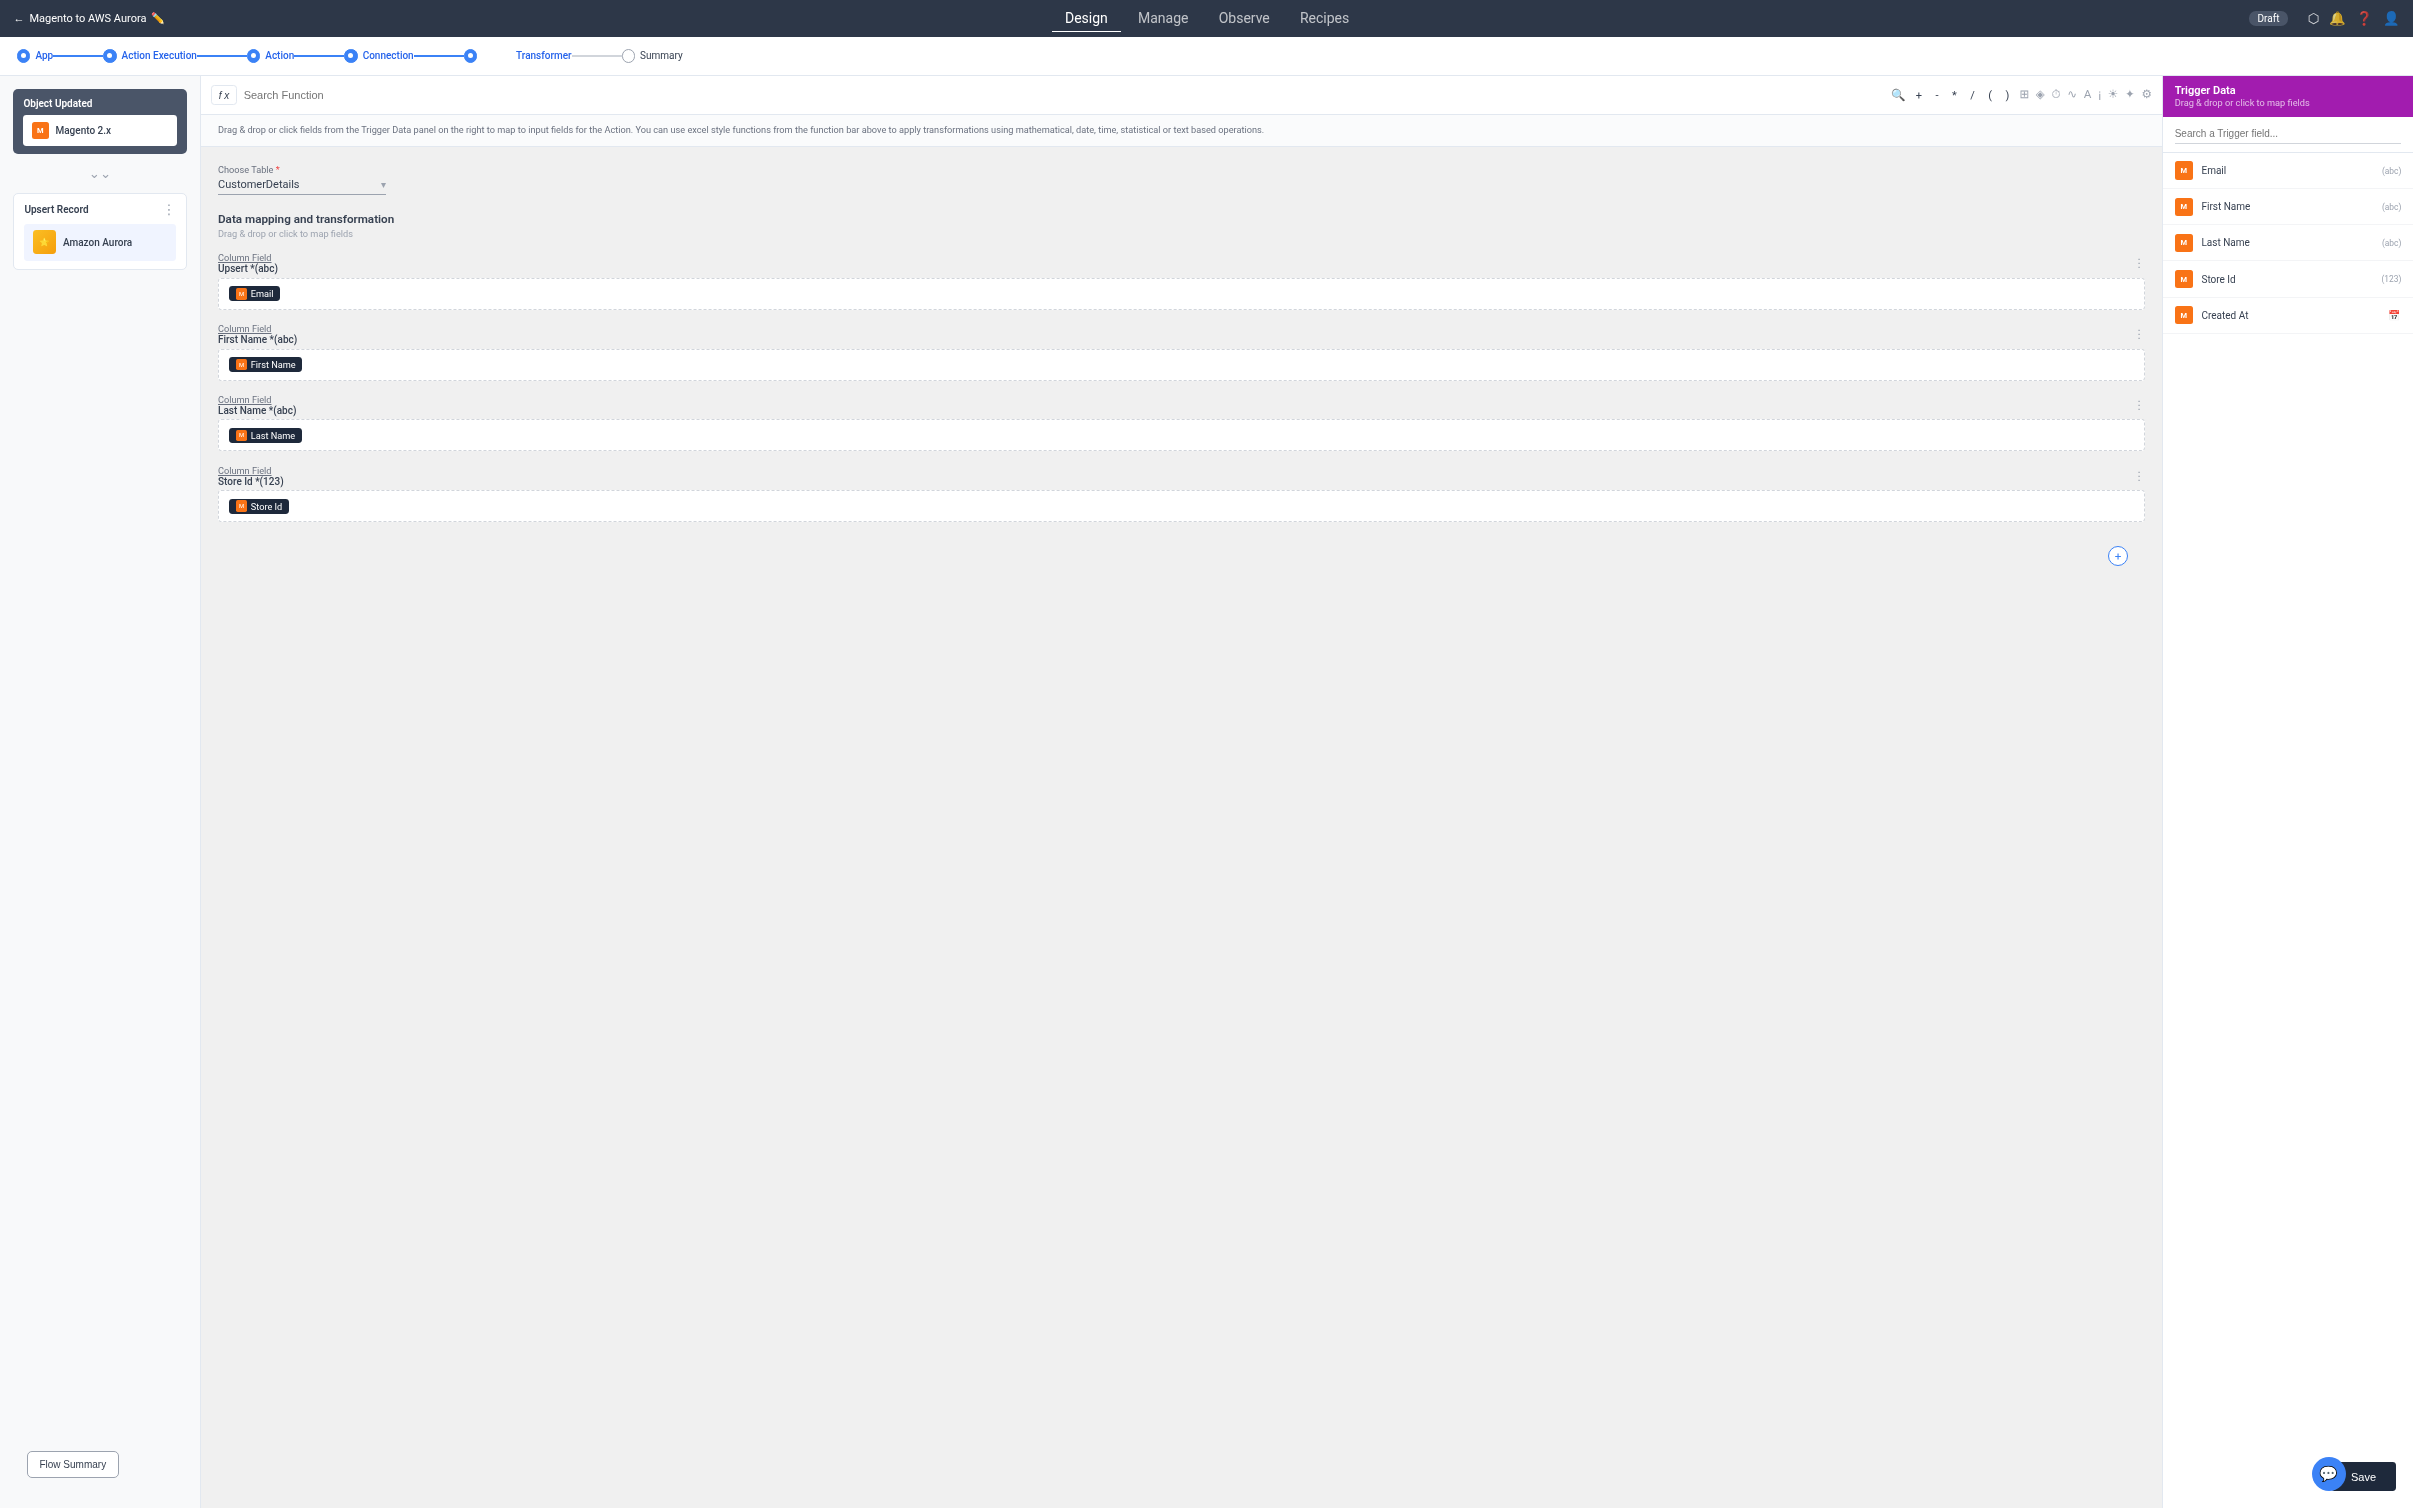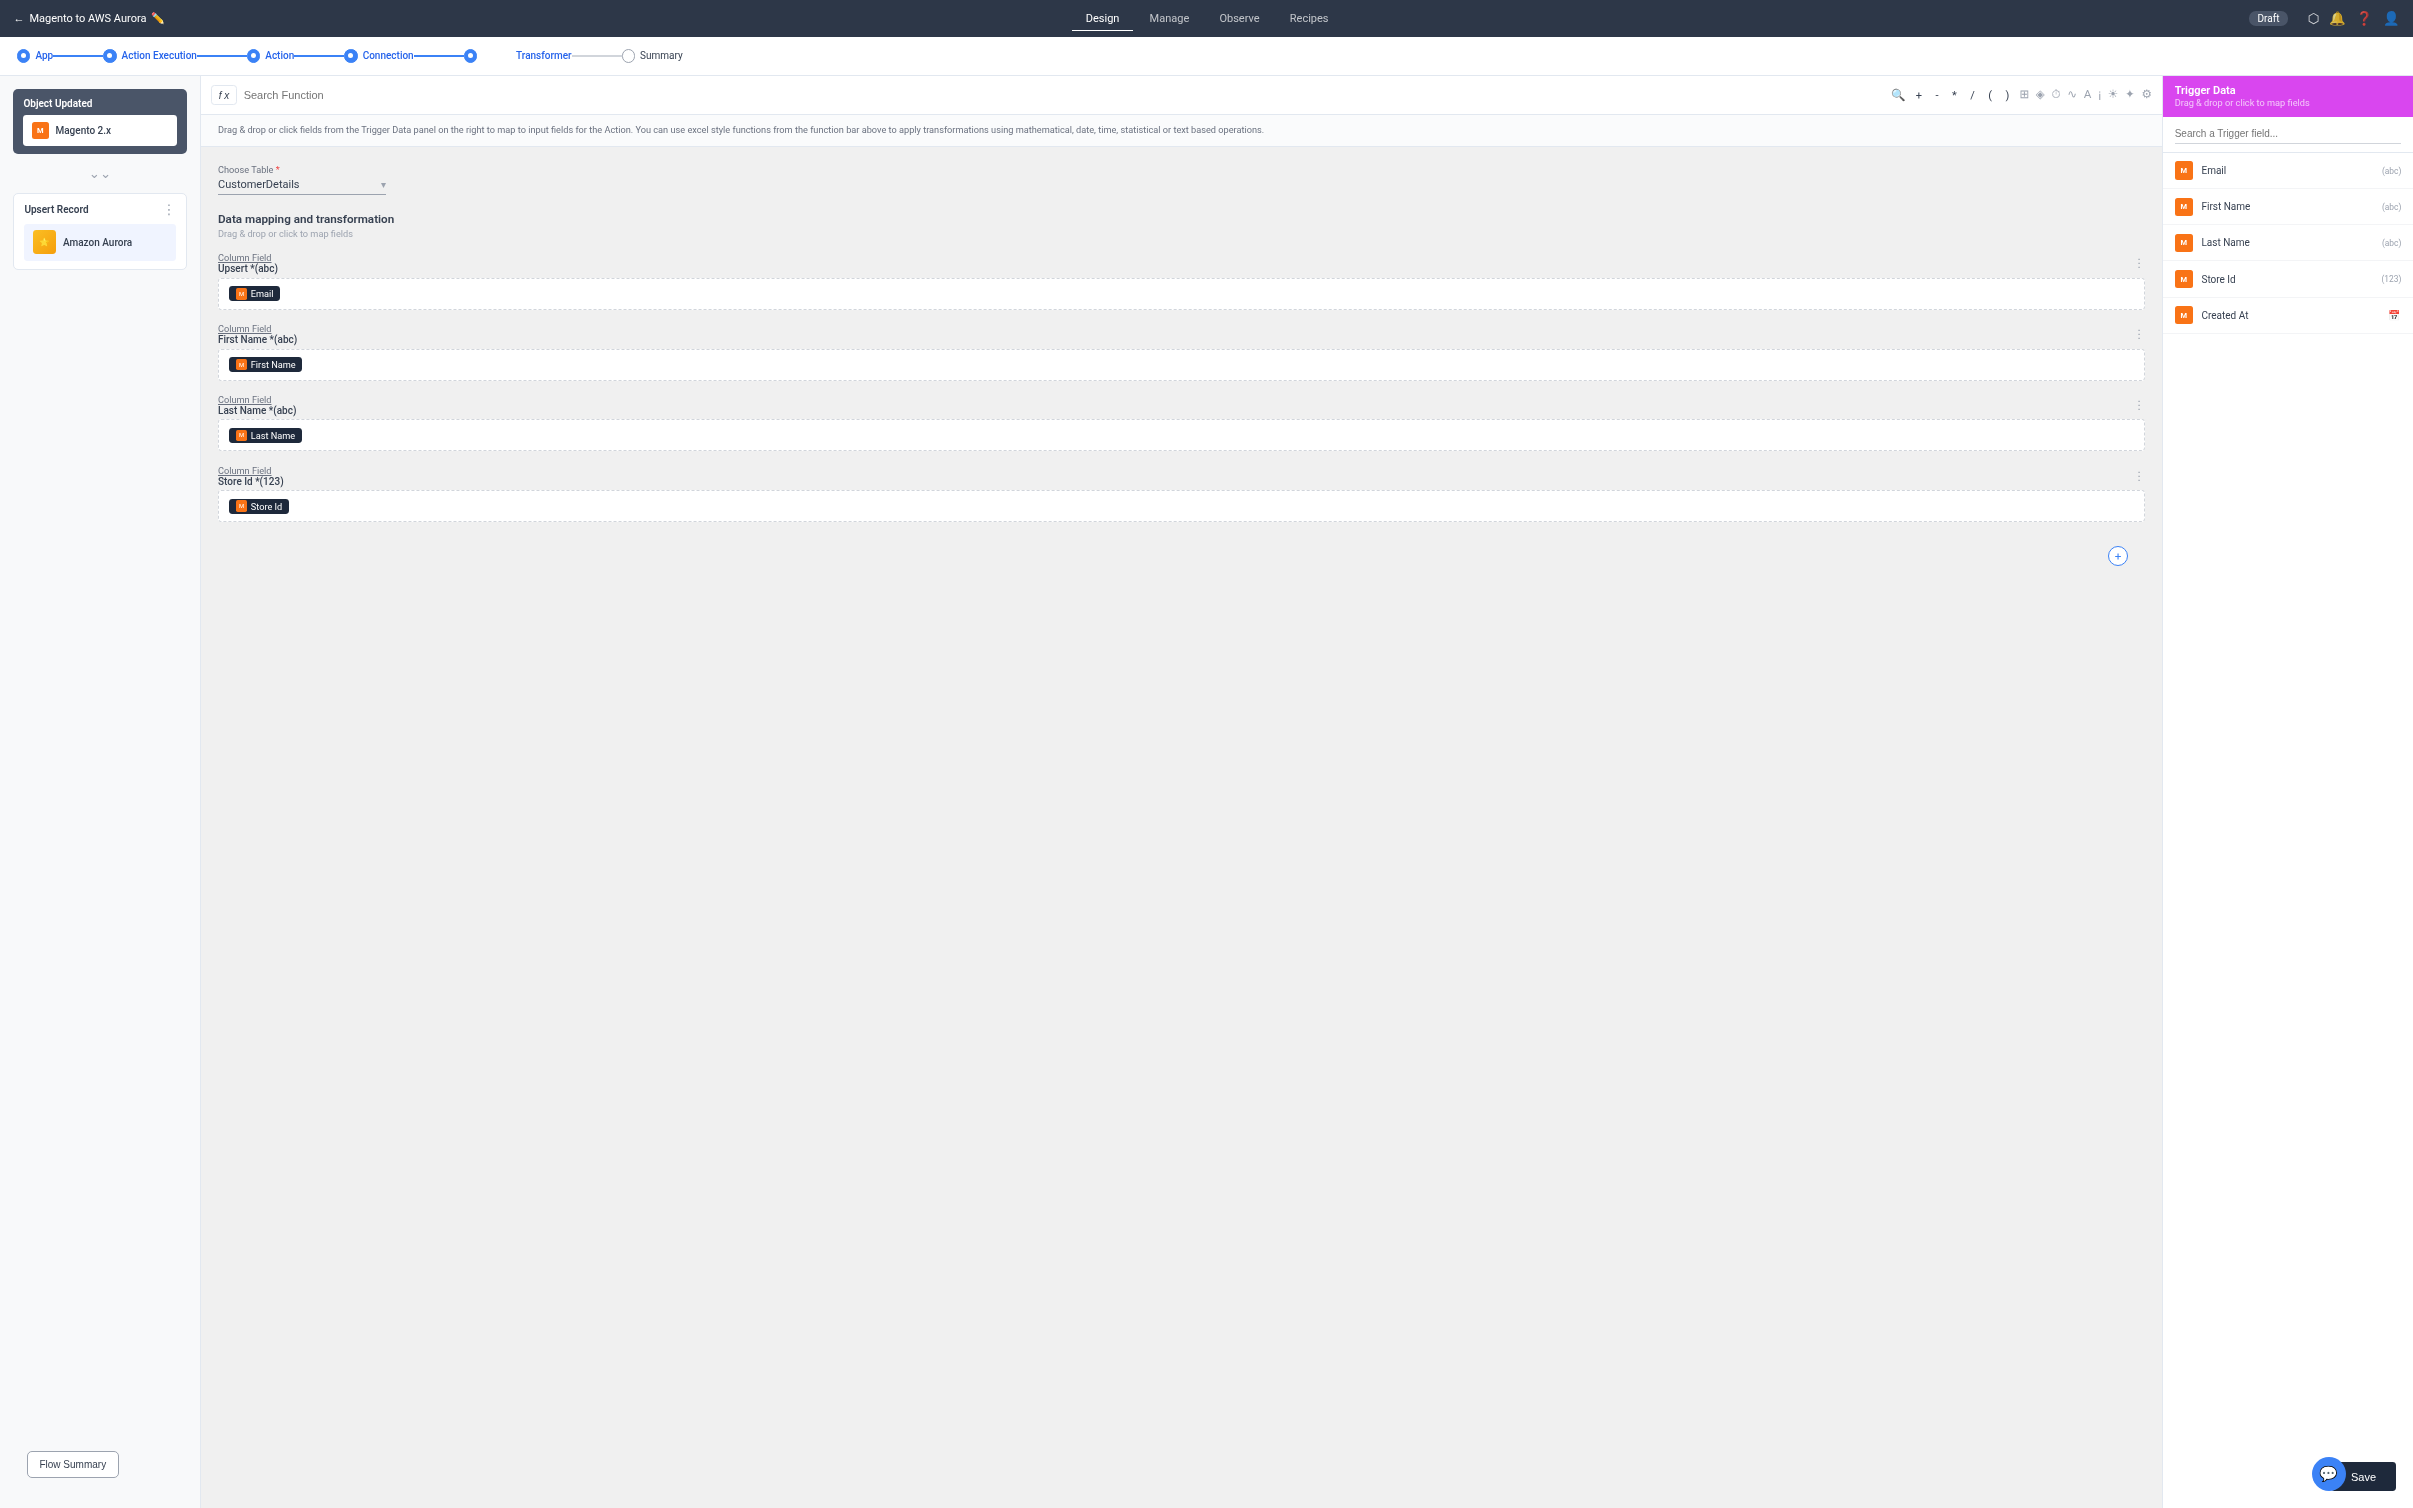--- a/index.html
+++ b/index.html
@@ -13,21 +13,21 @@
       align-items: center;
       height: 37px;
       padding: 0 13.4px;
       flex-shrink: 0;
       gap: 20px;
     }
     .top-nav .back-btn {
       display: flex; align-items: center; gap: 5px; cursor: pointer; font-size: 11px; color: white;
     }
     .top-nav-tabs { display: flex; gap: 3.4px; margin: 0 auto; }
-    .top-nav-tab { padding: 5px 13.4px; font-size: 11px; cursor: pointer; color: rgba(255,255,255,0.7); border-bottom: 1.7px solid transparent; }
+    .top-nav-tab { padding: 5px 13.4px; font-size: 14px; cursor: pointer; color: rgba(255,255,255,0.7); border-bottom: 1.7px solid transparent; }
     .top-nav-tab.active { color: white; border-bottom: 1.7px solid white; }
     .draft-badge { background: #4a5568; padding: 1.7px 8.4px; border-radius: 7px; font-size: 10px; }
     .top-nav-actions { display: flex; align-items: center; gap: 10px; }
     .top-nav-icon { font-size: 13.4px; cursor: pointer; opacity: 0.8; }
 
     
     .pipeline-bar {
       background: white;
       border-bottom: 0.8px solid #e2e8f0;
       display: flex;
@@ -261,21 +261,21 @@
     
     .trigger-panel {
       width: 251px;
       background: white;
       border-left: 0.8px solid #e2e8f0;
       display: flex;
       flex-direction: column;
       flex-shrink: 0;
     }
     .trigger-panel-header {
-      background: #d946ef;
+      background: #a21caf;
       color: white;
       padding: 8.4px 11.7px;
     }
     .trigger-panel-title { font-size: 11px; font-weight: 600; }
     .trigger-panel-subtitle { font-size: 9.2px; opacity: 0.7; }
     .trigger-search {
       padding: 8.4px 11.7px;
       border-bottom: 0.8px solid #e2e8f0;
     }
     .trigger-search-input {

